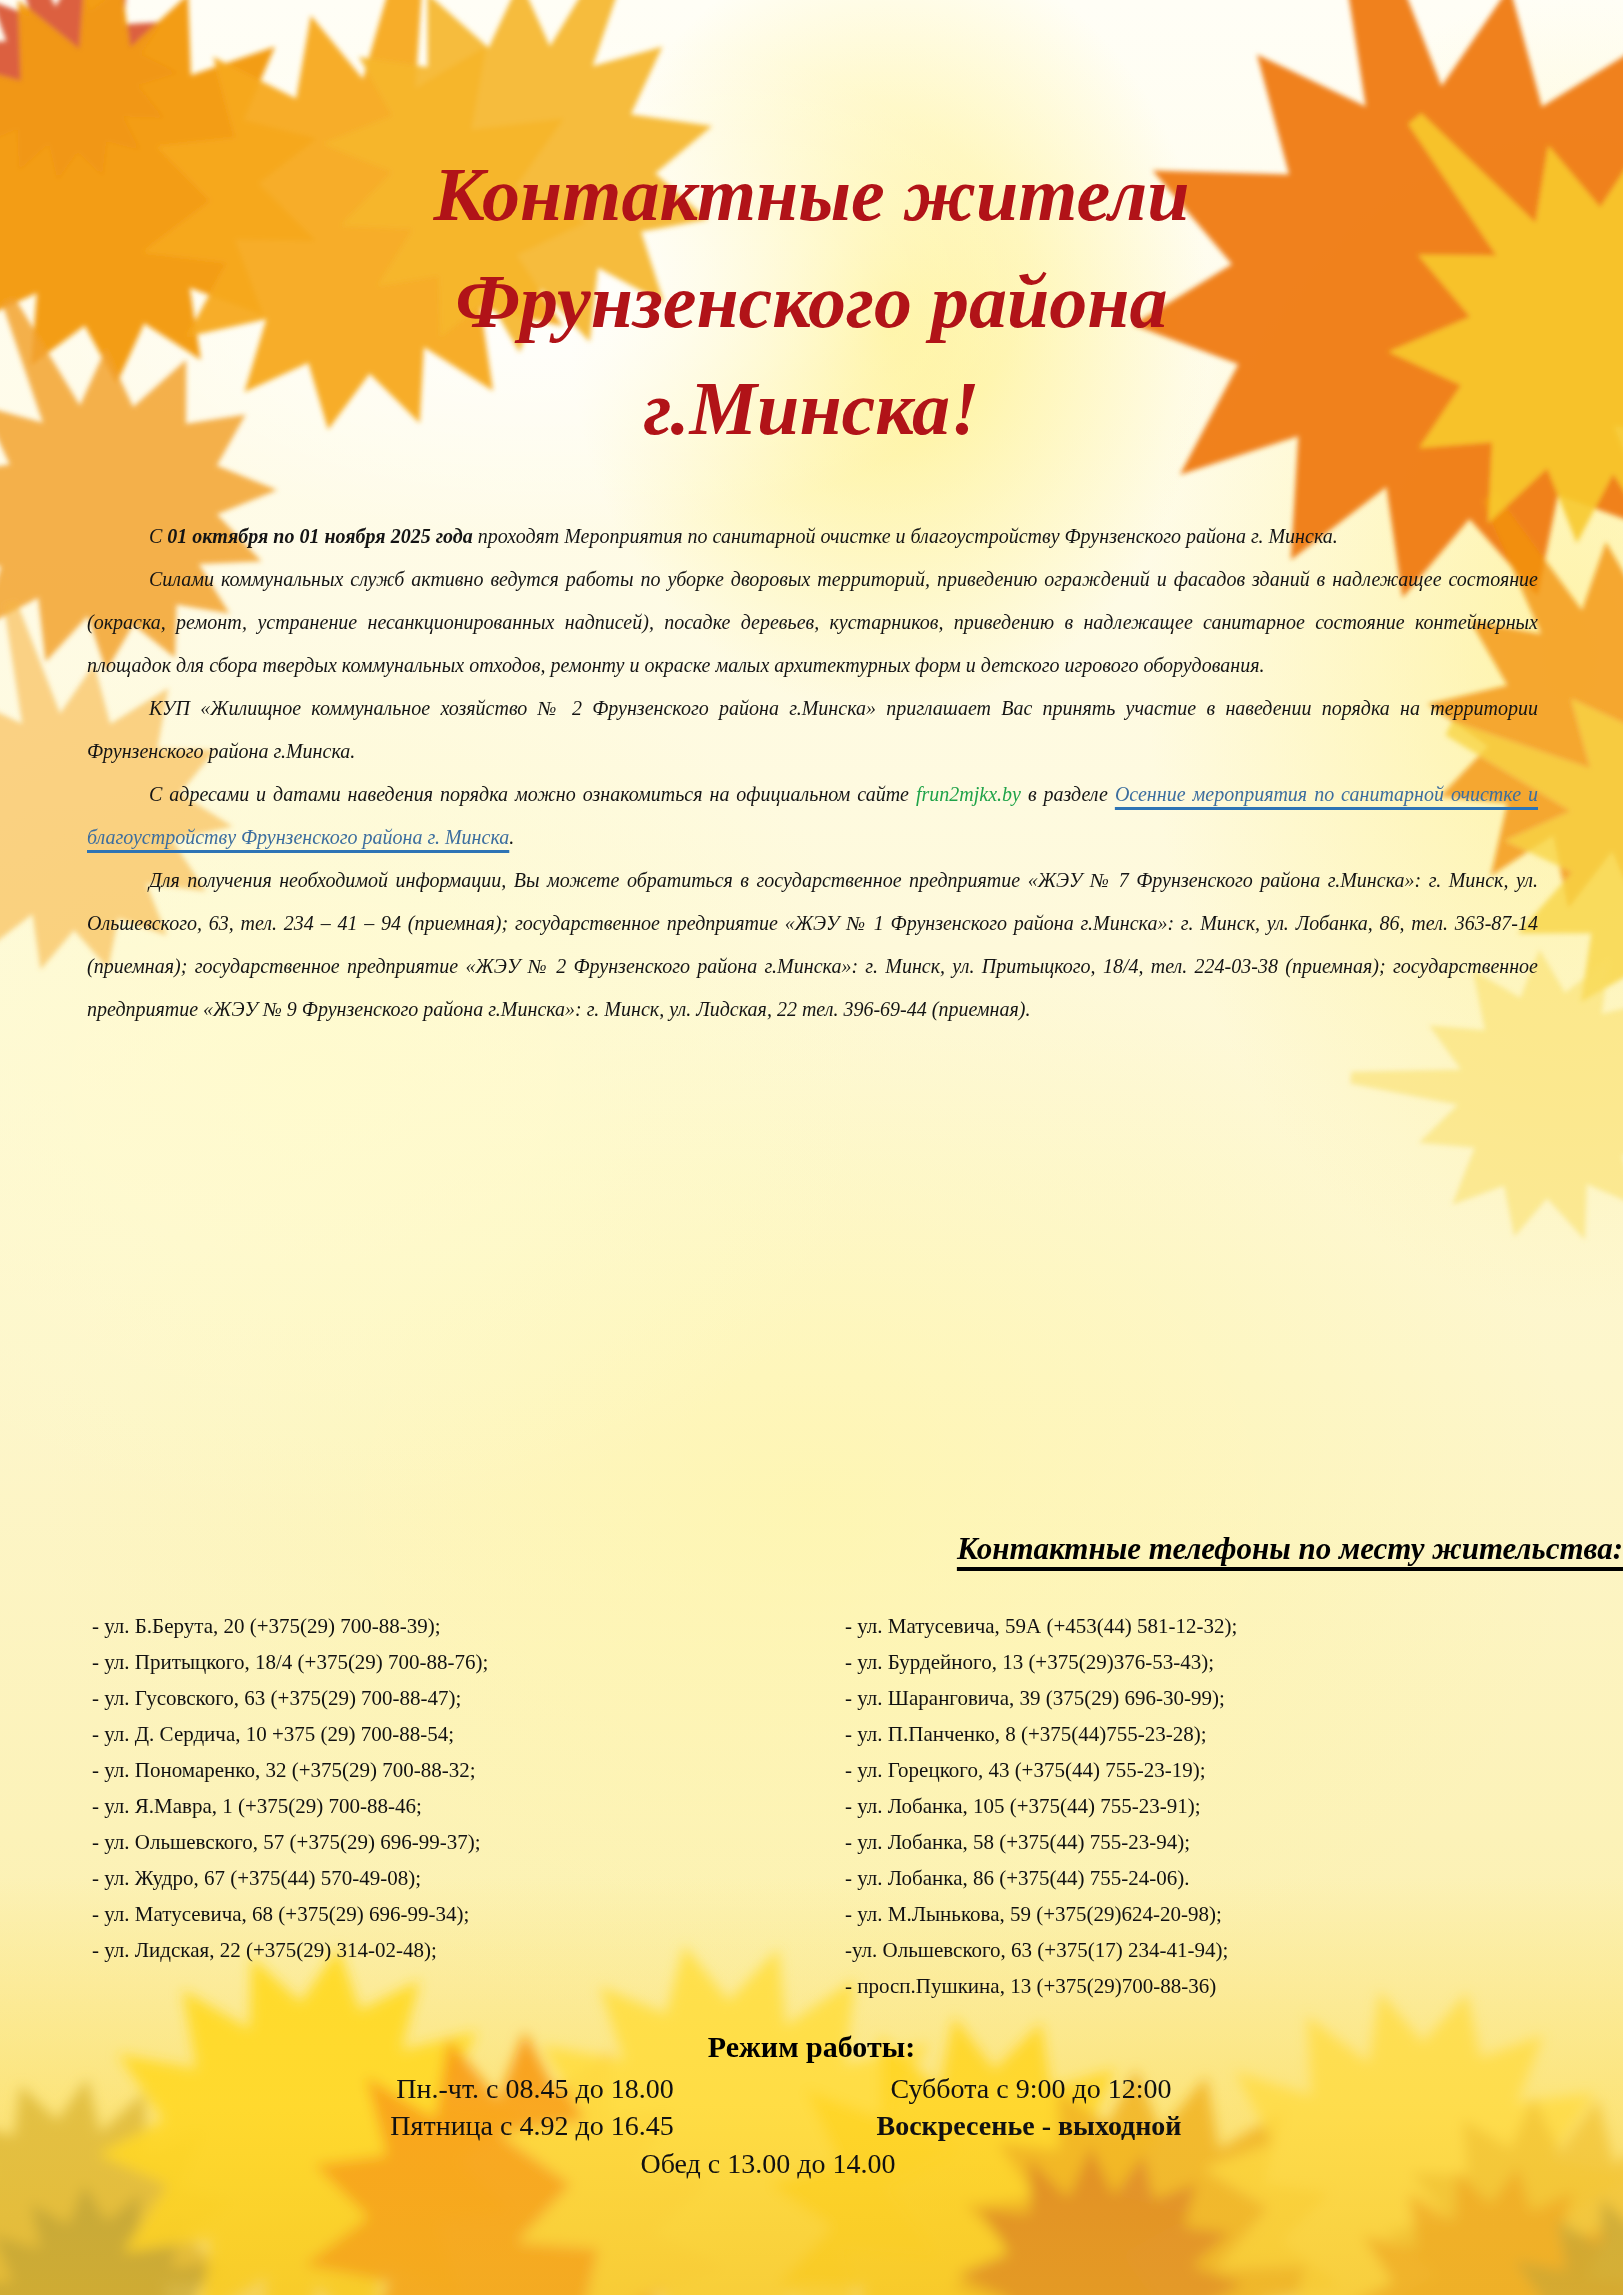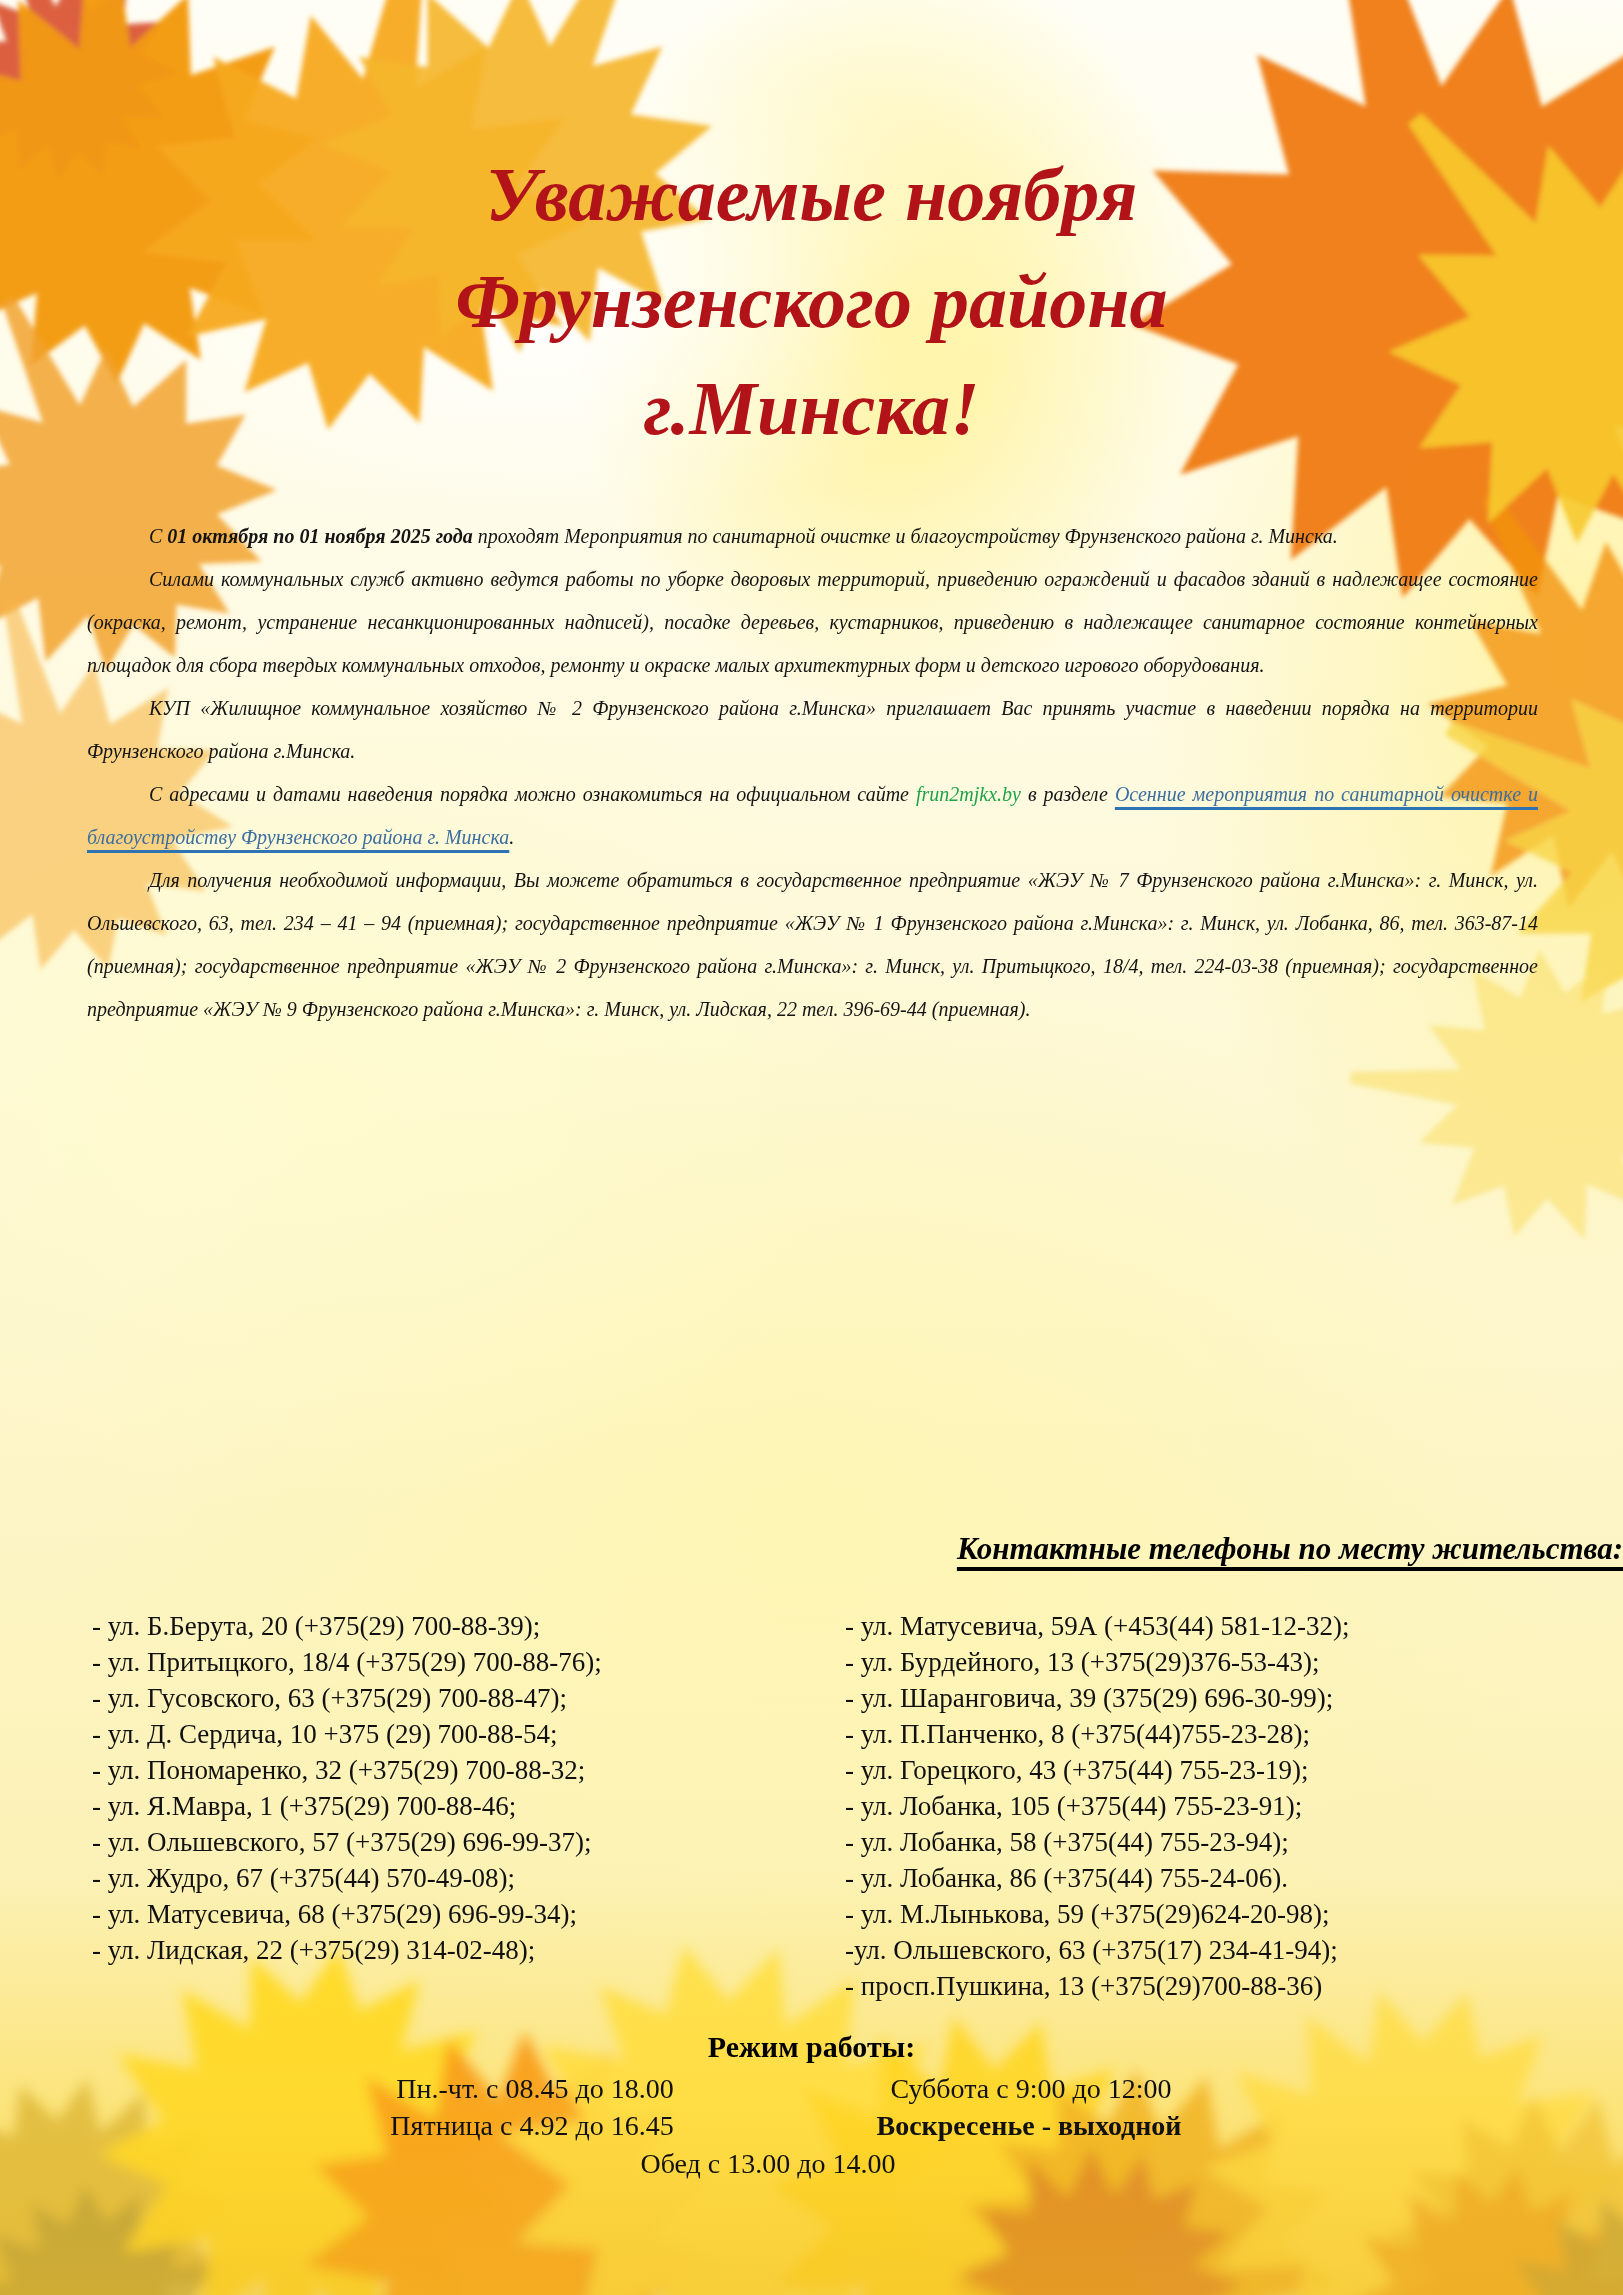--- a/index.html
+++ b/index.html
@@ -36,21 +36,21 @@
     color:#3C6E9F;text-decoration:underline;cursor:pointer;
     text-decoration-color:#2E74B5;text-decoration-thickness:3.3px;text-underline-offset:5.9px;
   }
   .contacts-heading{
     position:absolute;top:1531px;left:0;width:100%;text-align:right;
     font-style:italic;font-weight:bold;font-size:31px;color:#000;
     text-decoration:underline;text-decoration-thickness:3.9px;text-underline-offset:7.9px;
   }
   .contacts{
     position:absolute;top:1608px;left:92px;width:1479px;display:flex;
-    font-size:27px;line-height:36px;color:#111;font-style:normal;
+    font-size:21px;line-height:36px;color:#111;font-style:normal;
   }
   .contacts .col-left{width:753px;flex:0 0 auto;}
   .contacts .col-right{flex:1;}
   .contact-item{white-space:nowrap;}
   .sched-heading{
     position:absolute;top:2030px;left:0;width:100%;text-align:center;
     font-weight:bold;font-size:30px;color:#000;
     text-decoration-thickness:3.3px;text-underline-offset:5.9px;
   }
   .sched-cell{
@@ -106,21 +106,21 @@
       <use href="#maple" fill="#E78A1A" opacity=".75" transform="translate(2050 3300) scale(4.5) rotate(10 50 60)"></use>
       <use href="#maple" fill="#8F7F42" opacity=".7" transform="translate(2290 3340) scale(4.2) rotate(8 50 60)"></use>
     </g>
   </svg>
 
   <div class="bottom-wash"></div>
 
   <div class="content">
 
     <div class="title">
-      <div>Уважаемые ноября</div>
+      <div>Контактные жители</div>
       <div>Фрунзенского района</div>
       <div>г.Минска!</div>
     </div>
 
     <div class="body-text">
       <p class="para"><span>С </span><b>01 октября по 01 ноября 2025 года</b><span> проходят Мероприятия по санитарной очистке и благоустройству Фрунзенского района г. Минска.</span></p>
       <p class="para">Силами коммунальных служб активно ведутся работы по уборке дворовых территорий, приведению ограждений и фасадов зданий в надлежащее состояние (окраска, ремонт, устранение несанкционированных надписей), посадке деревьев, кустарников, приведению в надлежащее санитарное состояние контейнерных площадок для сбора твердых коммунальных отходов, ремонту и окраске малых архитектурных форм и детского игрового оборудования.</p>
       <p class="para">КУП «Жилищное коммунальное хозяйство № 2 Фрунзенского района г.Минска» приглашает Вас принять участие в наведении порядка на территории Фрунзенского района г.Минска.</p>
       <p class="para"><span>С адресами и датами наведения порядка можно ознакомиться на официальном сайте </span><a class="link-green">frun2mjkx.by</a><span> в разделе </span><a class="link-blue">Осенние мероприятия по санитарной очистке и благоустройству Фрунзенского района г. Минска</a><span>.</span></p>
       <p class="para">Для получения необходимой информации, Вы можете обратиться в государственное предприятие «ЖЭУ № 7 Фрунзенского района г.Минска»: г. Минск, ул. Ольшевского, 63, тел. 234 – 41 – 94 (приемная); государственное предприятие «ЖЭУ № 1 Фрунзенского района г.Минска»: г. Минск, ул. Лобанка, 86, тел. 363-87-14 (приемная); государственное предприятие «ЖЭУ № 2 Фрунзенского района г.Минска»: г. Минск, ул. Притыцкого, 18/4, тел. 224-03-38 (приемная); государственное предприятие «ЖЭУ № 9 Фрунзенского района г.Минска»: г. Минск, ул. Лидская, 22 тел. 396-69-44 (приемная).</p>

